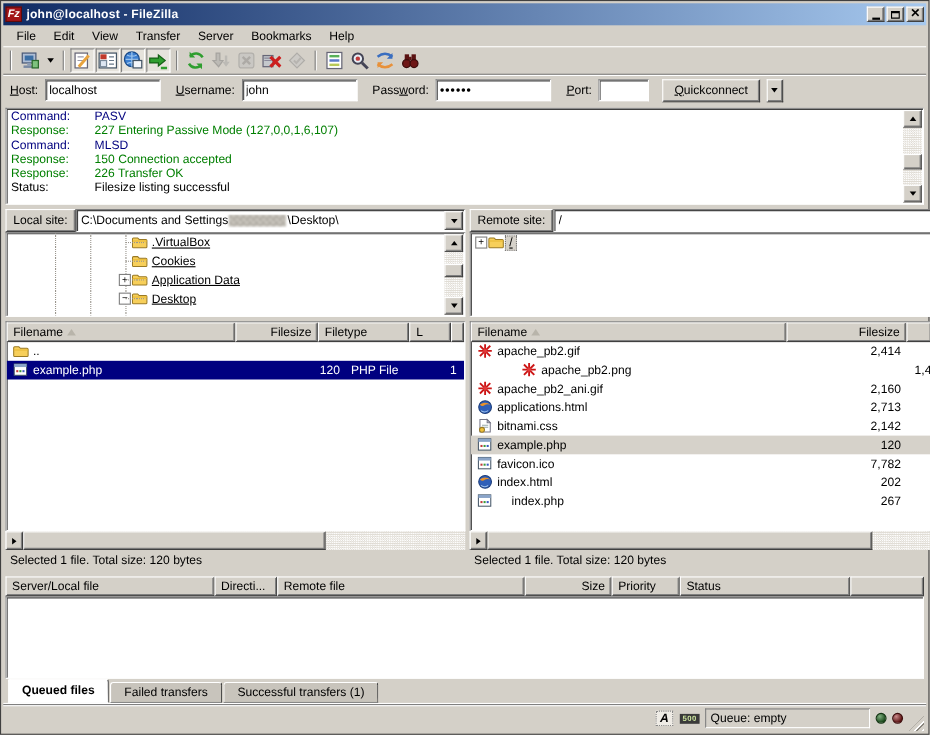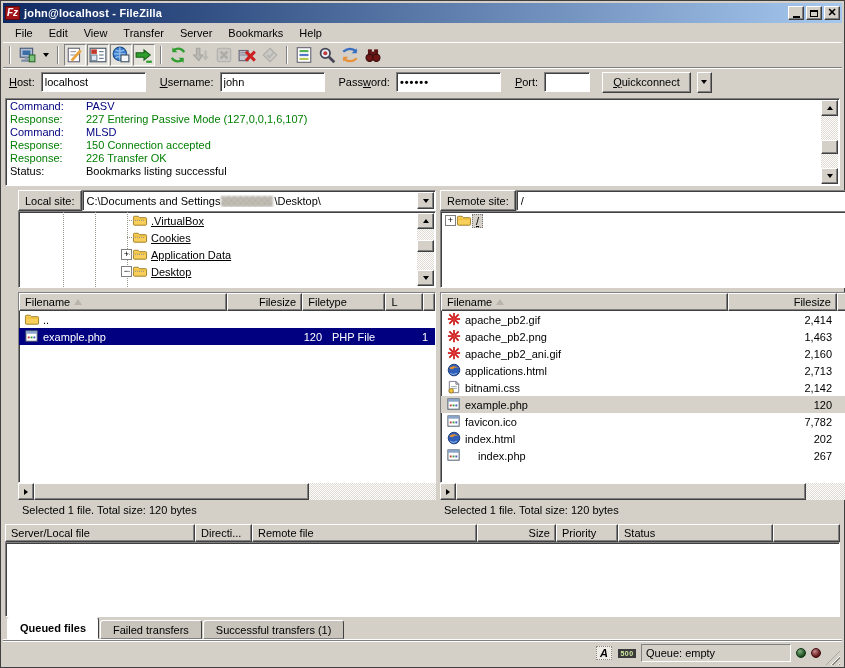--- a/index.html
+++ b/index.html
@@ -77,21 +77,21 @@
          flex:0 0 auto; }
   .hsb .sb-btn { top:0; height:17px; width:16px; }
   .hsb .sb-thumb { top:0; height:17px; }
 
   
   .hsplit { height:4px; flex:0 0 auto; }
 
   
   .panes { flex:0 0 330px; display:flex; margin:0 2px; }
   .pane { display:flex; flex-direction:column; position:relative; }
-  .pane.local { width:418px;margin-left:13px; }
+  .pane.local { width:418px; }
   .vsplit { width:4px; flex:0 0 auto; }
   .pane.remote { flex:1; }
 
   .site-row { height:21px; display:flex; align-items:center; gap:0; flex:0 0 auto; }
   .site-label { border:1px solid; border-color:#fff #404040 #404040 #fff; box-shadow:inset -1px -1px 0 #808080;
                 background:var(--chrome); height:21px; display:flex; align-items:center; padding:0 6px; }
   .site-combo { flex:1; height:21px; background:#fff; border:1px solid; border-color:#808080 #fff #fff #808080;
                 box-shadow:inset 1px 1px 0 #404040; display:flex; align-items:center; padding:0 0 0 4px; }
   .site-combo .txt { flex:1; white-space:nowrap; overflow:hidden; }
   .combo-drop { width:17px; height:17px; margin:1px; background:var(--chrome); border:1px solid;
@@ -348,21 +348,21 @@
       </span>
   </div>
 
   <div class="log-wrap">
     <div class="log-lines" id="log-lines">
         <div class="log-line" style="color: rgb(0, 0, 127);"><span class="log-label">Command:</span><span>PASV</span></div>
         <div class="log-line" style="color: rgb(0, 127, 0);"><span class="log-label">Response:</span><span>227 Entering Passive Mode (127,0,0,1,6,107)</span></div>
         <div class="log-line" style="color: rgb(0, 0, 127);"><span class="log-label">Command:</span><span>MLSD</span></div>
         <div class="log-line" style="color: rgb(0, 127, 0);"><span class="log-label">Response:</span><span>150 Connection accepted</span></div>
         <div class="log-line" style="color: rgb(0, 127, 0);"><span class="log-label">Response:</span><span>226 Transfer OK</span></div>
-        <div class="log-line" style="color: rgb(0, 0, 0);"><span class="log-label">Status:</span><span>Bookmarks listing successful</span></div>
+        <div class="log-line" style="color: rgb(0, 0, 0);"><span class="log-label">Status:</span><span>Filesize listing successful</span></div>
       </div>
     <div class="vsb" style="bottom:1px;">
       <span class="sb-btn" style="top:0">
           <span class="arrow up"></span>
         </span>
       <span class="sb-thumb" style="bottom:30px; height:14px;"></span>
       <span class="sb-btn" style="bottom:0">
           <span class="arrow down"></span>
         </span>
     </div>
@@ -555,21 +555,21 @@
                       <line x1="13" y1="2.5" x2="3" y2="12.5"></line>
                     </g>
                     <circle cx="8" cy="7.5" r="2" fill="#e03a3a"></circle>
                   </svg>
                 </span>
                 <span>apache_pb2.gif</span>
               </span>
               <span class="cell num" style="width: 109px;">2,414</span>
             </div>
             <div class="file-row">
-              <span class="cell" style="width: 287px;">
+              <span class="cell" style="width: 287px; margin-left: 40px;">
                 <span class="ic" style="display: inline-flex; flex: 0 0 auto; align-items: center;">
                   <svg width="16" height="15" viewBox="0 0 16 16">
                     <g stroke="#cc1515" stroke-width="1.8">
                       <line x1="8" y1="1" x2="8" y2="14"></line>
                       <line x1="1.5" y1="7.5" x2="14.5" y2="7.5"></line>
                       <line x1="3" y1="2.5" x2="13" y2="12.5"></line>
                       <line x1="13" y1="2.5" x2="3" y2="12.5"></line>
                     </g>
                     <circle cx="8" cy="7.5" r="2" fill="#e03a3a"></circle>
                   </svg>

